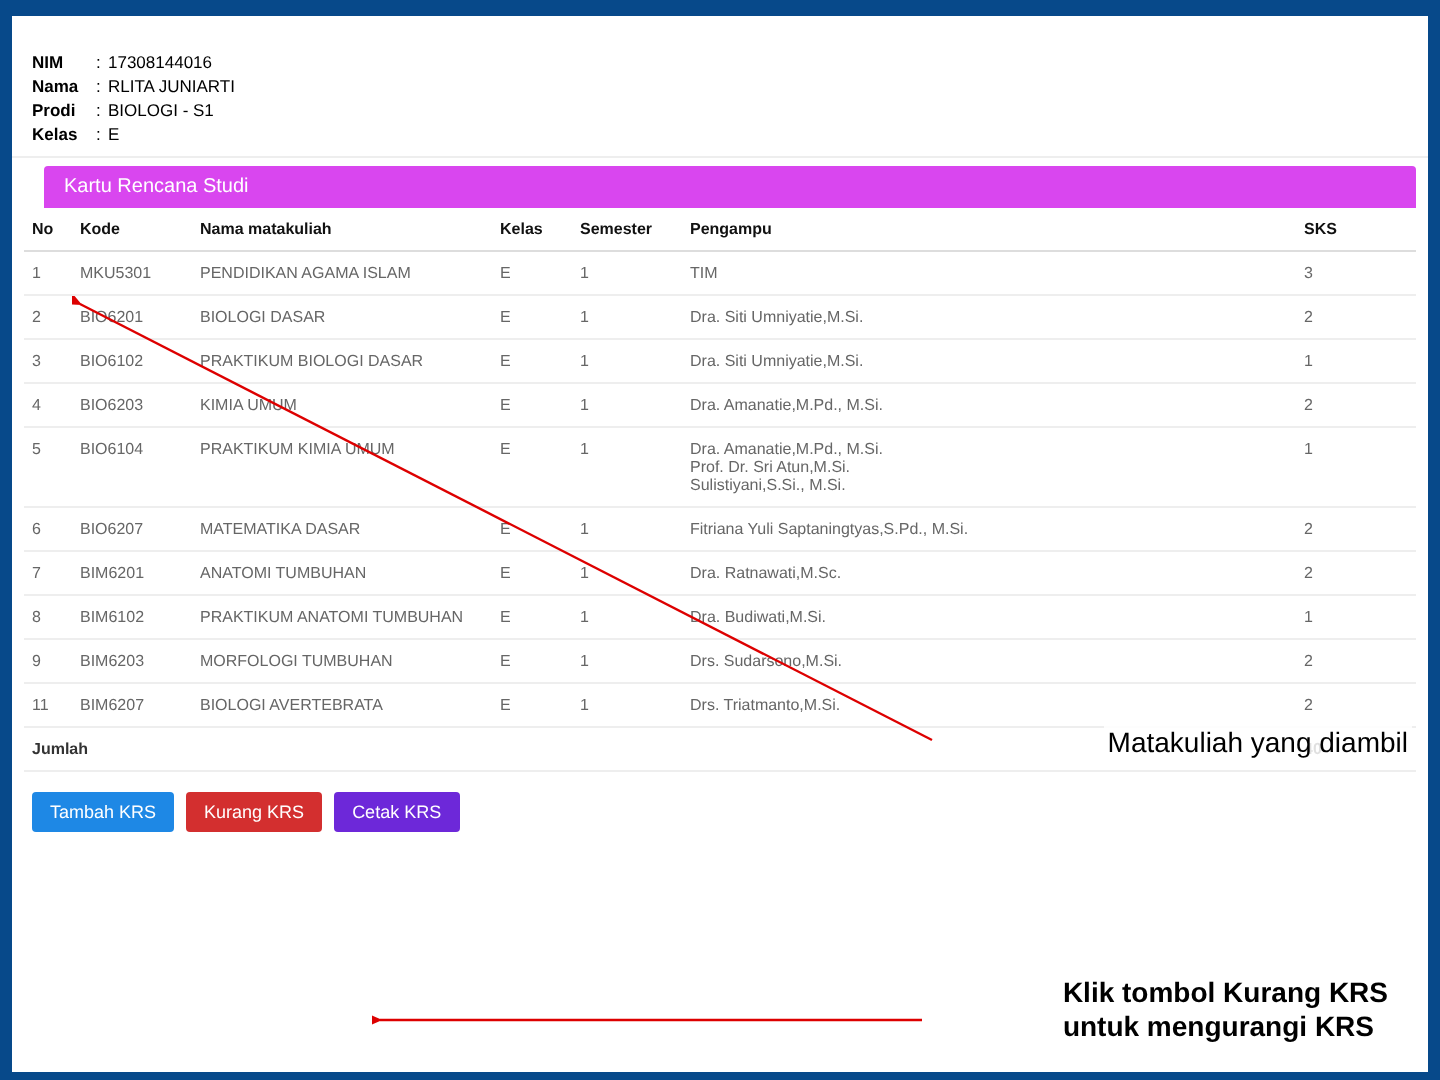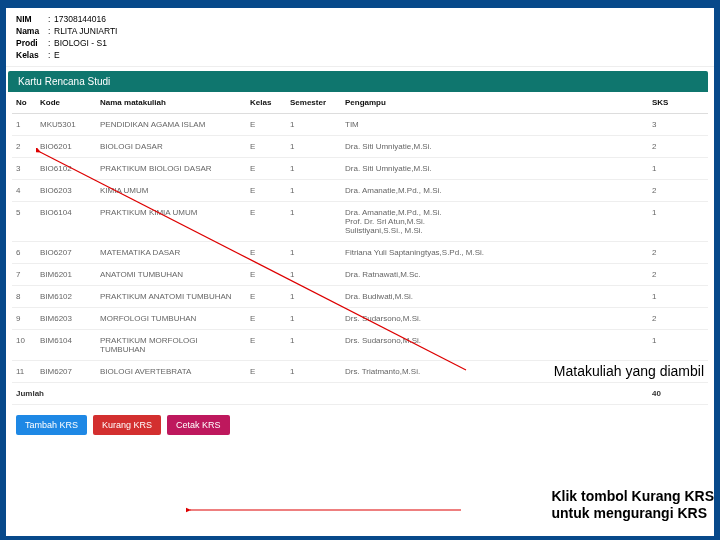--- a/index.html
+++ b/index.html
@@ -1,42 +1,42 @@
 <!DOCTYPE html>
 <html><head>
 <meta charset="utf-8">
 <style>
   * { box-sizing: border-box; margin: 0; padding: 0; }
   body { font-family: Arial, Helvetica, sans-serif; background: #07498a; width: 720px; height: 540px; overflow: hidden; }
   .outer { background: #07498a; padding: 8px 6px 4px 6px; width: 720px; height: 540px; }
   .page { background: #fff; width: 100%; height: 100%; position: relative; overflow: hidden; }
-  .student-info { padding: 6px 10px 4px 10px; font-size: 8.5px; line-height: 1.4; border-bottom: 1px solid #eee; }
+  .student-info { padding: 18px 10px 4px 10px; font-size: 8.5px; line-height: 1.4; border-bottom: 1px solid #eee; }
   .student-info .row { display: flex; }
   .student-info .label { font-weight: bold; width: 32px; }
   .student-info .colon { width: 6px; }
-  .card-header { background: #0f766e; color: #fff; padding: 5px 10px; font-size: 10px; font-weight: 500; margin: 4px 6px 0 2px; border-radius: 2px 2px 0 0; }
+  .card-header { background: #d946ef; color: #fff; padding: 5px 10px; font-size: 10px; font-weight: 500; margin: 4px 6px 0 16px; border-radius: 2px 2px 0 0; }
   .table-wrap { padding: 0 6px; }
   table { width: 100%; border-collapse: collapse; font-size: 8px; }
   th { text-align: left; padding: 6px 4px; border-bottom: 1px solid #ddd; font-weight: bold; font-size: 8px; color: #111; }
   td { padding: 6px 4px; border-bottom: 1px solid #eee; color: #666; vertical-align: top; }
   th:nth-child(1), td:nth-child(1) { width: 24px; }
   th:nth-child(2), td:nth-child(2) { width: 60px; }
   th:nth-child(3), td:nth-child(3) { width: 150px; }
   th:nth-child(4), td:nth-child(4) { width: 40px; }
   th:nth-child(5), td:nth-child(5) { width: 55px; }
   th:nth-child(6), td:nth-child(6) { width: auto; }
   th:nth-child(7), td:nth-child(7) { width: 30px; text-align: left; }
   .jumlah-row td { font-weight: bold; color: #333; }
   .buttons { padding: 10px 10px 6px 10px; display: flex; gap: 6px; }
   .btn { padding: 5px 9px; font-size: 9px; color: #fff; border: none; border-radius: 2px; cursor: pointer; }
   .btn-blue { background: #1e88e5; }
   .btn-red { background: #d32f2f; }
-  .btn-teal { background: #be185d; }
+  .btn-teal { background: #6d28d9; }
   .annot1 { position: absolute; right: 8px; top: 355px; font-weight: normal; font-size: 14px; color: #000; background: rgba(255,255,255,0.85); padding: 0 2px; }
-  .annot2 { position: absolute; right: 0; bottom: 14px; font-weight: bold; font-size: 14px; color: #000; line-height: 1.2; text-align: left; }
+  .annot2 { position: absolute; right: 20px; bottom: 14px; font-weight: bold; font-size: 14px; color: #000; line-height: 1.2; text-align: left; }
   .arrow-svg1 { position: absolute; left: 30px; top: 140px; pointer-events: none; }
   .arrow-svg2 { position: absolute; left: 180px; bottom: 16px; pointer-events: none; }
 </style>
 </head>
 <body>
 
 <div class="outer">
   <div class="page">
 
     <div class="student-info">
@@ -155,29 +155,20 @@
             <tr>
               <td style="white-space: pre-line;">9</td>
               <td style="white-space: pre-line;">BIM6203</td>
               <td style="white-space: pre-line;">MORFOLOGI TUMBUHAN</td>
               <td style="white-space: pre-line;">E</td>
               <td style="white-space: pre-line;">1</td>
               <td style="white-space: pre-line;">Drs. Sudarsono,M.Si.</td>
               <td style="white-space: pre-line;">2</td>
             </tr>
             <tr>
-              <td style="white-space: pre-line;">10</td>
-              <td style="white-space: pre-line;">BIM6104</td>
-              <td style="white-space: pre-line;">PRAKTIKUM MORFOLOGI TUMBUHAN</td>
-              <td style="white-space: pre-line;">E</td>
-              <td style="white-space: pre-line;">1</td>
-              <td style="white-space: pre-line;">Drs. Sudarsono,M.Si.</td>
-              <td style="white-space: pre-line;">1</td>
-            </tr>
-            <tr>
               <td style="white-space: pre-line;">11</td>
               <td style="white-space: pre-line;">BIM6207</td>
               <td style="white-space: pre-line;">BIOLOGI AVERTEBRATA</td>
               <td style="white-space: pre-line;">E</td>
               <td style="white-space: pre-line;">1</td>
               <td style="white-space: pre-line;">Drs. Triatmanto,M.Si.</td>
               <td style="white-space: pre-line;">2</td>
             </tr>
           </tbody>
         <tfoot>

